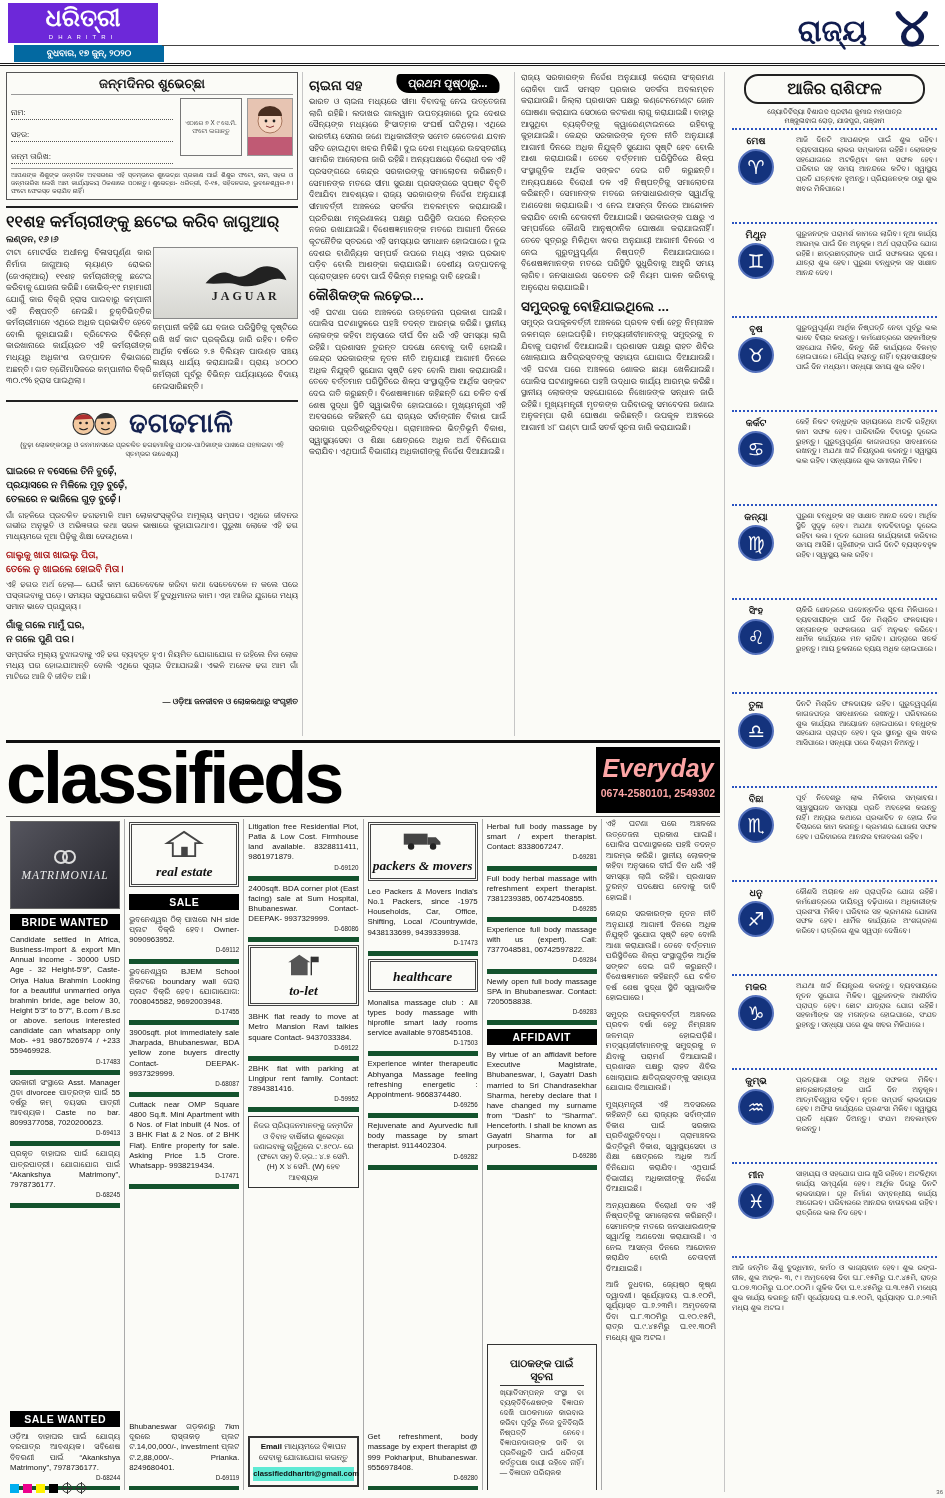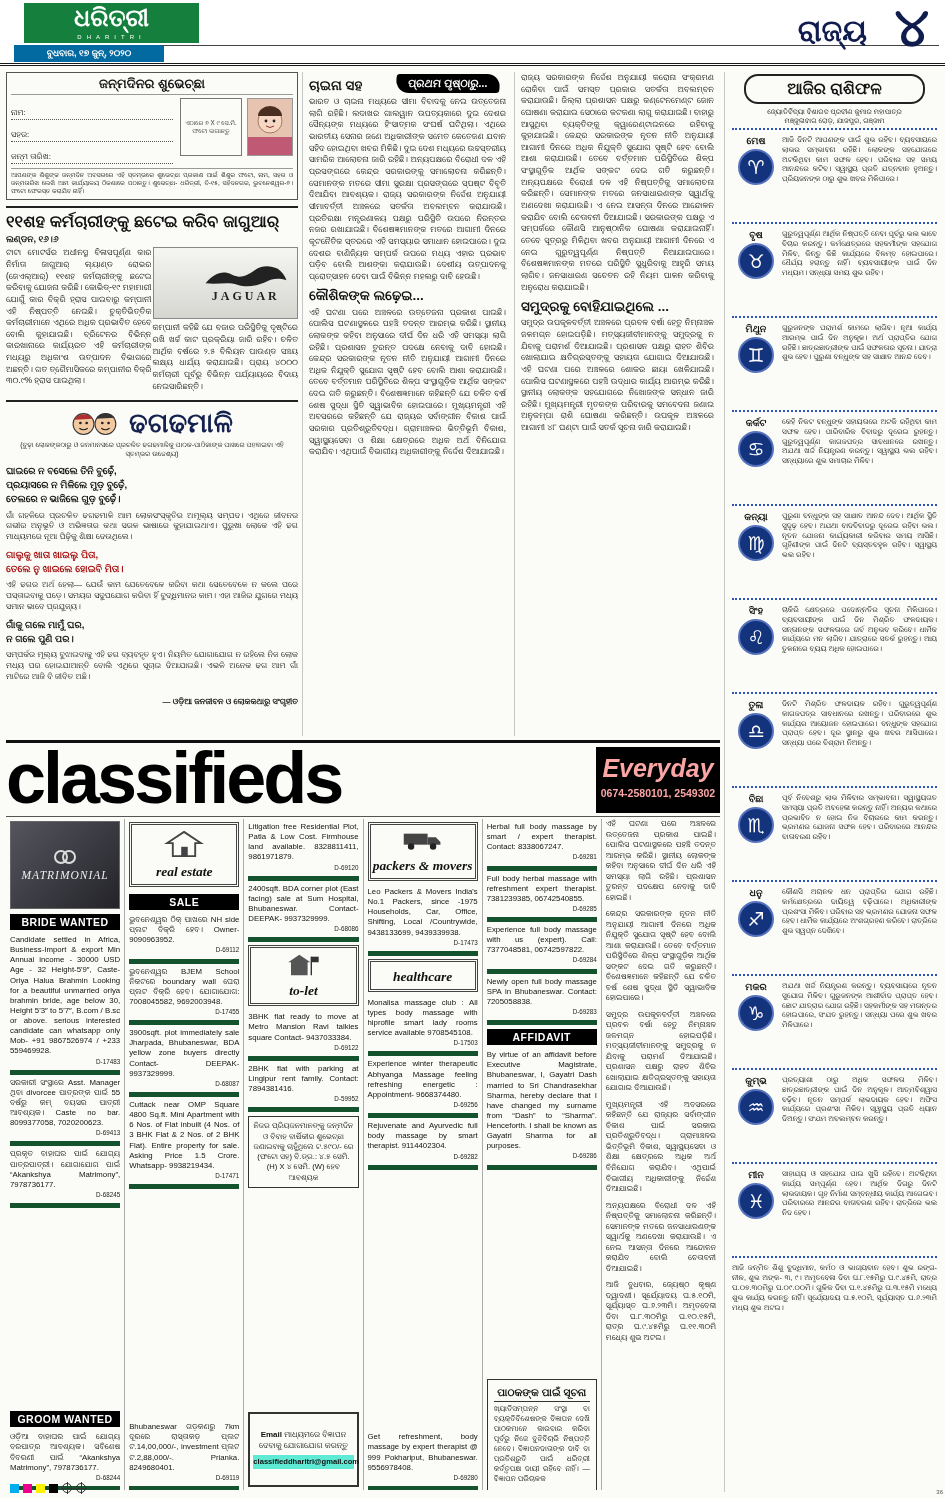--- a/index.html
+++ b/index.html
@@ -4,21 +4,21 @@
 <style>
   * { margin:0; padding:0; box-sizing:border-box; }
   html,body { width:945px; height:1498px; }
   body {
     position:relative; overflow:hidden;
     background:#fbfbf7; color:#111;
     font-family:"Liberation Sans","DejaVu Sans",sans-serif;
   }
   
   #header { position:absolute; left:0; top:0; width:945px; height:66px; border-bottom:3px double #1a1a1a; background:#fff; }
-  .masthead-box { position:absolute; left:24px; top:3px; width:175px; height:40px; background:#15803d; color:#fff; text-align:center; }
+  .masthead-box { position:absolute; left:8px; top:3px; width:150px; height:40px; background:#6d28d9; color:#fff; text-align:center; }
   .masthead-title { font-size:24px; font-weight:bold; line-height:30px; }
   .masthead-sub { font-size:6px; letter-spacing:5px; line-height:8px; }
   .date-strip { position:absolute; left:14px; top:45px; width:150px; height:17px; background:#0369a1; color:#fff; font-size:9px; font-weight:bold; text-align:center; line-height:17px; }
   .header-rule { position:absolute; left:162px; top:45px; right:6px; border-top:1px solid #444; }
   .section-name { position:absolute; right:78px; top:14px; font-size:30px; font-weight:bold; color:#101c4e; }
   .page-num { position:absolute; right:16px; top:-4px; font-size:54px; font-weight:bold; color:#101c4e; }
   
   .m-body { font-size:8.2px; line-height:1.42; text-align:justify; }
   .m-heading { font-size:13.5px; font-weight:bold; margin:6px 0 2px; line-height:1.2; }
   
@@ -47,21 +47,21 @@
   .dhag-para { font-size:8px; line-height:1.35; text-align:justify; margin-top:4px; }
   .dhag-footer { font-size:8px; font-weight:bold; text-align:right; margin-top:14px; }
   
   #col-m1 { position:absolute; left:302px; top:72px; width:210px; height:664px; overflow:hidden; border-left:1px solid #c6c6c6; padding:0 6px; }
   #col-m2 { position:absolute; left:514px; top:72px; width:206px; height:664px; overflow:hidden; border-left:1px solid #c6c6c6; padding:0 6px; }
   .continued-label { position:absolute; left:396px; top:74px; z-index:5; background:#000; color:#fff; font-weight:bold; font-size:11px; padding:3px 12px; border-radius:3px 14px 3px 14px; transform:skewX(-6deg); }
   
   #col-right { position:absolute; left:724px; top:72px; width:215px; height:1420px; overflow:hidden; border-left:1px solid #c6c6c6; padding:2px 2px 0 7px; }
   .horo-title-box { border:2px solid #222; border-radius:14px; text-align:center; font-size:16px; font-weight:bold; padding:4px 0; margin:0 12px; }
   .horo-sub { font-size:7px; text-align:center; margin:3px 0 2px; line-height:1.35; }
-  .sign { display:flex; gap:2px; padding:5px 0 4px; min-height:94px; border-top:2px dotted #2a53c0; }
+  .sign { display:flex; gap:16px; padding:5px 0 4px; min-height:94px; border-top:2px dotted #2a53c0; }
   .sign:first-of-type { border-top:none; }
   .sign-left { width:48px; flex:none; text-align:center; }
   .sign-name { font-size:9.5px; font-weight:bold; }
   .sign-circle { width:36px; height:36px; border-radius:50%; background:#14337d; border:2px solid #5572bd; color:#fff; font-size:19px; line-height:33px; text-align:center; margin:2px auto 0; font-family:"DejaVu Sans",sans-serif; }
   .sign-text { flex:1; font-size:7.3px; line-height:1.35; text-align:justify; }
   .horo-footer { border-top:2px dotted #2a53c0; font-size:7.3px; line-height:1.38; text-align:justify; padding-top:5px; }
   
   #classifieds { position:absolute; left:6px; top:740px; width:714px; height:750px; border-top:3px solid #111; padding-top:2px; overflow:hidden; }
   .cl-header { position:relative; height:72px; border-bottom:1px solid #555; }
   .cl-title { font-size:72px; font-weight:bold; letter-spacing:-3px; line-height:66px; color:#000; }
@@ -72,23 +72,23 @@
   .cl-col { flex:1; padding:0 4px; border-right:1px solid #aaa; overflow:hidden; display:flex; flex-direction:column; }
   .cl-col:last-child { border-right:none; }
   .ad { padding:3px 0 4px; border-bottom:5px solid #14532d; font-size:7.8px; line-height:1.3; text-align:justify; }
   .ad-id { text-align:right; font-size:6.3px; color:#222; margin-top:1px; }
   .cat-header { background:#000; color:#fff; font-size:10.5px; font-weight:bold; text-align:center; padding:2px 0; margin:4px 0 2px; letter-spacing:.5px; }
   .cat-box { border:3px double #444; margin:3px 0; padding:5px 2px 4px; text-align:center; }
   .cat-box-label { font-family:"Liberation Serif","DejaVu Serif",serif; font-style:italic; font-weight:bold; font-size:13.5px; margin-top:2px; }
   .matrimonial-img { height:88px; background:linear-gradient(135deg,#55555e,#232329); color:#eee; display:flex; flex-direction:column; align-items:center; justify-content:center; gap:4px; margin:2px 0 1px; border:1px solid #666; }
   .matrimonial-text { font-family:"Liberation Serif","DejaVu Serif",serif; font-style:italic; font-size:11.5px; letter-spacing:1px; }
   .greeting-box { border:1.5px solid #333; padding:4px 3px; font-size:7.6px; line-height:1.35; text-align:center; margin:4px 0; }
-  .email-box { border:2px solid #333; padding:16px 3px; text-align:center; font-size:8px; line-height:1.35; margin:4px 0; }
+  .email-box { border:2px solid #333; padding:4px 3px; text-align:center; font-size:8px; line-height:1.35; margin:4px 0; }
   .email-address { background:#5eead4; font-weight:bold; margin-top:3px; padding:2px 0; font-size:7.6px; }
-  .notice-box { border:1px solid #333; padding:6px; margin-top:4px; }
+  .notice-box { border:1px solid #333; padding:12px; margin-top:4px; }
   .notice-title { font-weight:bold; text-align:center; font-size:10.5px; border-bottom:1px solid #333; padding-bottom:2px; margin-bottom:2px; }
   .notice-text { font-size:7.4px; line-height:1.35; text-align:justify; }
   .col6-para { font-size:7.8px; line-height:1.35; text-align:justify; margin-bottom:6px; }
   .push { margin-top:auto; }
   
   #print-marks { position:absolute; left:10px; bottom:5px; display:flex; gap:4px; align-items:center; }
   .mark { width:9px; height:9px; display:inline-block; }
   .mark.cyan { background:#00aeef; } .mark.magenta { background:#ec008c; }
   .mark.yellow { background:#fff200; } .mark.black { background:#000; }
   .reg-circle { width:10px; height:10px; border:1px solid #333; border-radius:50%; position:relative; }
@@ -216,31 +216,31 @@
 
     <div class="sign">
       <div class="sign-left">
         <div class="sign-name">ମେଷ</div>
         <div class="sign-circle">♈</div>
       </div>
       <div class="sign-text">ଆଜି ଦିନଟି ଆପଣଙ୍କ ପାଇଁ ଶୁଭ ରହିବ। ବ୍ୟବସାୟରେ ଲାଭର ସମ୍ଭାବନା ରହିଛି। ଲୋକଙ୍କ ସହଯୋଗରେ ଅଟକିଥିବା କାମ ସଫଳ ହେବ। ପରିବାର ସହ ସମୟ ଆନନ୍ଦରେ କଟିବ। ସ୍ୱାସ୍ଥ୍ୟ ପ୍ରତି ଯତ୍ନବାନ ହୁଅନ୍ତୁ। ପ୍ରିୟଜନଙ୍କ ଠାରୁ ଶୁଭ ଖବର ମିଳିପାରେ।</div>
     </div>
     <div class="sign">
       <div class="sign-left">
+        <div class="sign-name">ମିଥୁନ</div>
+        <div class="sign-circle">♊</div>
+      </div>
+      <div class="sign-text">ଗୁରୁଜନଙ୍କ ପରାମର୍ଶ କାମରେ ଲାଗିବ। ନୂଆ କାର୍ଯ୍ୟ ଆରମ୍ଭ ପାଇଁ ଦିନ ଅନୁକୂଳ। ଅର୍ଥ ପ୍ରାପ୍ତିର ଯୋଗ ରହିଛି। ଛାତ୍ରଛାତ୍ରୀଙ୍କ ପାଇଁ ସଫଳତାର ସୂଚନା। ଯାତ୍ରା ଶୁଭ ହେବ। ପୁରୁଣା ବନ୍ଧୁଙ୍କ ସହ ସାକ୍ଷାତ ଆନନ୍ଦ ଦେବ।</div>
+    </div>
+    <div class="sign">
+      <div class="sign-left">
         <div class="sign-name">ବୃଷ</div>
         <div class="sign-circle">♉</div>
       </div>
       <div class="sign-text">ଗୁରୁତ୍ୱପୂର୍ଣ୍ଣ ଆର୍ଥିକ ନିଷ୍ପତ୍ତି ନେବା ପୂର୍ବରୁ ଭଲ ଭାବେ ବିଚାର କରନ୍ତୁ। କର୍ମକ୍ଷେତ୍ରରେ ସହକର୍ମୀଙ୍କ ସହଯୋଗ ମିଳିବ, କିନ୍ତୁ କିଛି କାର୍ଯ୍ୟରେ ବିଳମ୍ବ ହୋଇପାରେ। ଧୈର୍ଯ୍ୟ ହରାନ୍ତୁ ନାହିଁ। ବ୍ୟବସାୟୀଙ୍କ ପାଇଁ ଦିନ ମଧ୍ୟମ। ସନ୍ଧ୍ୟା ସମୟ ଶୁଭ ରହିବ।</div>
-    </div>
-    <div class="sign">
-      <div class="sign-left">
-        <div class="sign-name">ମିଥୁନ</div>
-        <div class="sign-circle">♊</div>
-      </div>
-      <div class="sign-text">ଗୁରୁଜନଙ୍କ ପରାମର୍ଶ କାମରେ ଲାଗିବ। ନୂଆ କାର୍ଯ୍ୟ ଆରମ୍ଭ ପାଇଁ ଦିନ ଅନୁକୂଳ। ଅର୍ଥ ପ୍ରାପ୍ତିର ଯୋଗ ରହିଛି। ଛାତ୍ରଛାତ୍ରୀଙ୍କ ପାଇଁ ସଫଳତାର ସୂଚନା। ଯାତ୍ରା ଶୁଭ ହେବ। ପୁରୁଣା ବନ୍ଧୁଙ୍କ ସହ ସାକ୍ଷାତ ଆନନ୍ଦ ଦେବ।</div>
     </div>
     <div class="sign">
       <div class="sign-left">
         <div class="sign-name">କର୍କଟ</div>
         <div class="sign-circle">♋</div>
       </div>
       <div class="sign-text">କେହି ନିକଟ ବନ୍ଧୁଙ୍କ ସହାୟତାରେ ଅଟକି ରହିଥିବା କାମ ସଫଳ ହେବ। ପାରିବାରିକ ବିବାଦରୁ ଦୂରେଇ ରୁହନ୍ତୁ। ଗୁରୁତ୍ୱପୂର୍ଣ୍ଣ କାଗଜପତ୍ର ସାବଧାନରେ ରଖନ୍ତୁ। ଅଯଥା ଖର୍ଚ୍ଚ ନିୟନ୍ତ୍ରଣ କରନ୍ତୁ। ସ୍ୱାସ୍ଥ୍ୟ ଭଲ ରହିବ। ସନ୍ଧ୍ୟାରେ ଶୁଭ ସମାଚାର ମିଳିବ।</div>
     </div>
     <div class="sign">
       <div class="sign-left">
@@ -328,21 +328,21 @@
         </div>
         <div class="ad">
           <span>ସରକାରୀ ସଂସ୍ଥାରେ Asst. Manager ଥିବା divorcee ପାତ୍ରଙ୍କ ପାଇଁ 55 ବର୍ଷରୁ କମ୍ ବୟସର ପାତ୍ରୀ ଆବଶ୍ୟକ। Caste no bar. 8099377058, 7020200623.</span>
           <div class="ad-id">D-69413</div>
         </div>
         <div class="ad">
           <span>ପ୍ରକୃତ ବାହାଘର ପାଇଁ ଯୋଗ୍ୟ ପାତ୍ରପାତ୍ରୀ। ଯୋଗାଯୋଗ ପାଇଁ “Akankshya Matrimony”, 7978736177.</span>
           <div class="ad-id">D-68245</div>
         </div>
         <div class="push">
-          <div class="cat-header">GROOM WANTED</div>
+          <div class="cat-header">SALE WANTED</div>
           <div class="ad">
             <span>ଓଡ଼ିଆ ବାହାଘର ପାଇଁ ଯୋଗ୍ୟ ବରପାତ୍ର ଆବଶ୍ୟକ। ସବିଶେଷ ବିବରଣୀ ପାଇଁ “Akankshya Matrimony”, 7978736177.</span>
             <div class="ad-id">D-68244</div>
           </div>
         </div>
       </div>
 
       <div class="cl-col">
         <div class="cat-box">
           <svg width="40" height="28" viewBox="0 0 40 30">

